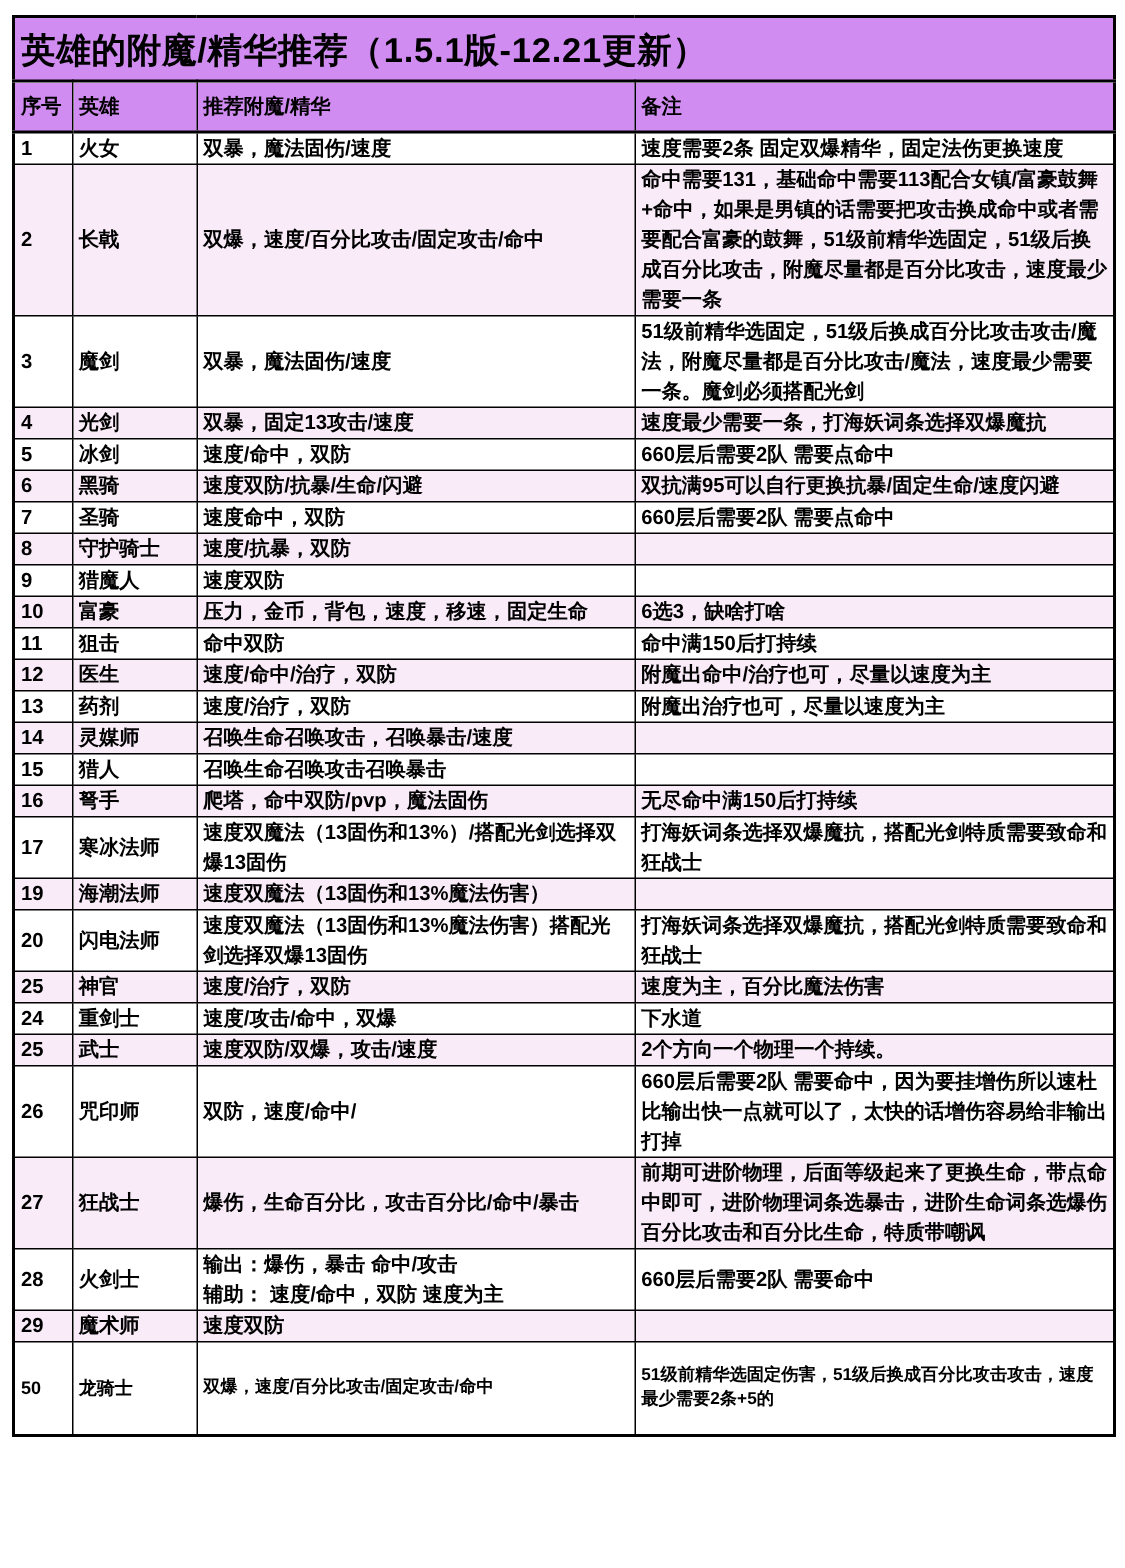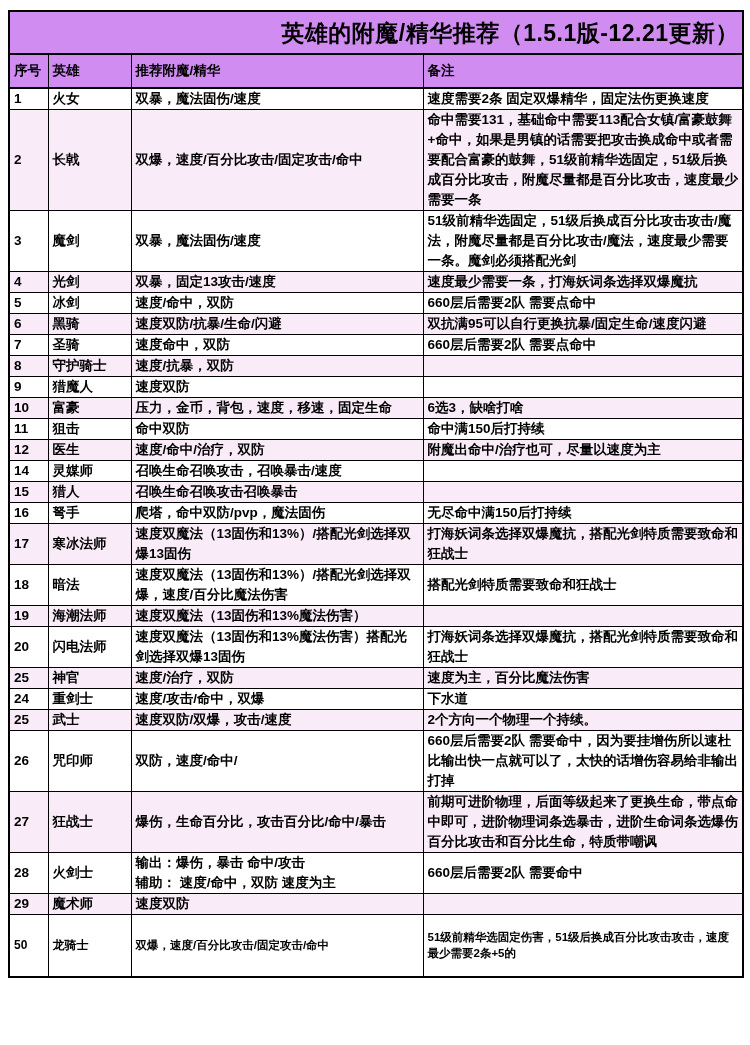--- a/index.html
+++ b/index.html
@@ -33,21 +33,21 @@
     vertical-align: middle;
     text-align: left;
     font-size: 13.5px;
     line-height: 20px;
     font-weight: 700;
     overflow: hidden;
     word-break: break-all;
   }
   tr.title-row th {
     background: var(--purple);
-    text-align: right;
+    text-align: left;
     font-size: 23px;
     line-height: 26px;
     height: 43px;
     font-weight: 700;
     border-bottom: 2px solid var(--border);
     letter-spacing: 0.5px;
   }
   tr.header-row th {
     background: var(--purple);
     height: 34px;
@@ -153,20 +153,26 @@
     <td class="col-ench">命中双防</td>
     <td class="col-note">命中满150后打持续</td>
   </tr>
         <tr>
     <td class="col-no">12</td>
     <td class="col-hero">医生</td>
     <td class="col-ench">速度/命中/治疗，双防</td>
     <td class="col-note">附魔出命中/治疗也可，尽量以速度为主</td>
   </tr>
         <tr>
+    <td class="col-no">13</td>
+    <td class="col-hero">药剂</td>
+    <td class="col-ench">速度/治疗，双防</td>
+    <td class="col-note">附魔出治疗也可，尽量以速度为主</td>
+  </tr>
+        <tr>
     <td class="col-no">14</td>
     <td class="col-hero">灵媒师</td>
     <td class="col-ench">召唤生命召唤攻击，召唤暴击/速度</td>
     <td class="col-note"></td>
   </tr>
         <tr>
     <td class="col-no">15</td>
     <td class="col-hero">猎人</td>
     <td class="col-ench">召唤生命召唤攻击召唤暴击</td>
     <td class="col-note"></td>
@@ -175,26 +181,20 @@
     <td class="col-no">16</td>
     <td class="col-hero">弩手</td>
     <td class="col-ench">爬塔，命中双防/pvp，魔法固伤</td>
     <td class="col-note">无尽命中满150后打持续</td>
   </tr>
         <tr>
     <td class="col-no">17</td>
     <td class="col-hero">寒冰法师</td>
     <td class="col-ench">速度双魔法（13固伤和13%）/搭配光剑选择双爆13固伤</td>
     <td class="col-note">打海妖词条选择双爆魔抗，搭配光剑特质需要致命和狂战士</td>
-  </tr>
-        <tr>
-    <td class="col-no">18</td>
-    <td class="col-hero">暗法</td>
-    <td class="col-ench">速度双魔法（13固伤和13%）/搭配光剑选择双爆，速度/百分比魔法伤害</td>
-    <td class="col-note">搭配光剑特质需要致命和狂战士</td>
   </tr>
         <tr>
     <td class="col-no">19</td>
     <td class="col-hero">海潮法师</td>
     <td class="col-ench">速度双魔法（13固伤和13%魔法伤害）</td>
     <td class="col-note"></td>
   </tr>
         <tr>
     <td class="col-no">20</td>
     <td class="col-hero">闪电法师</td>

